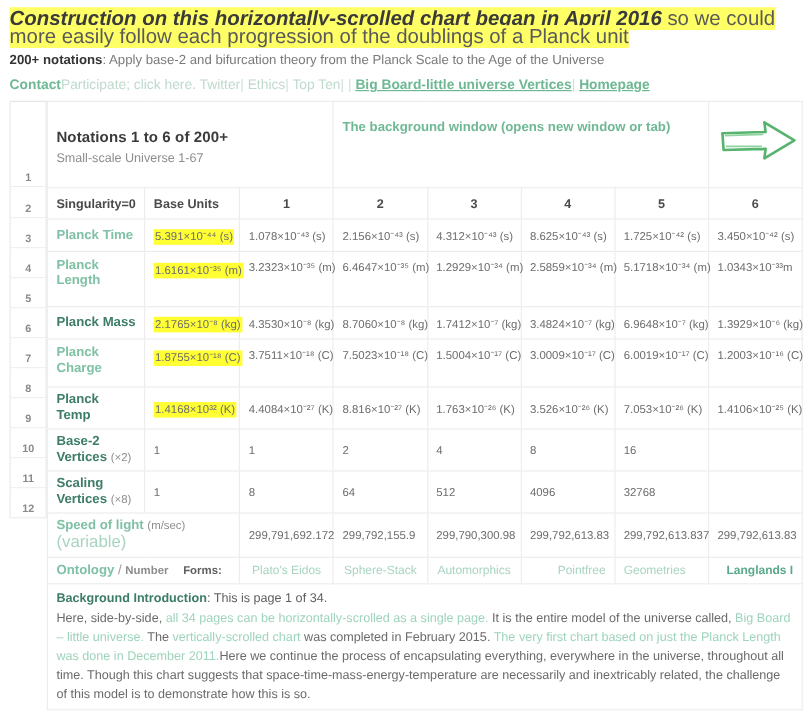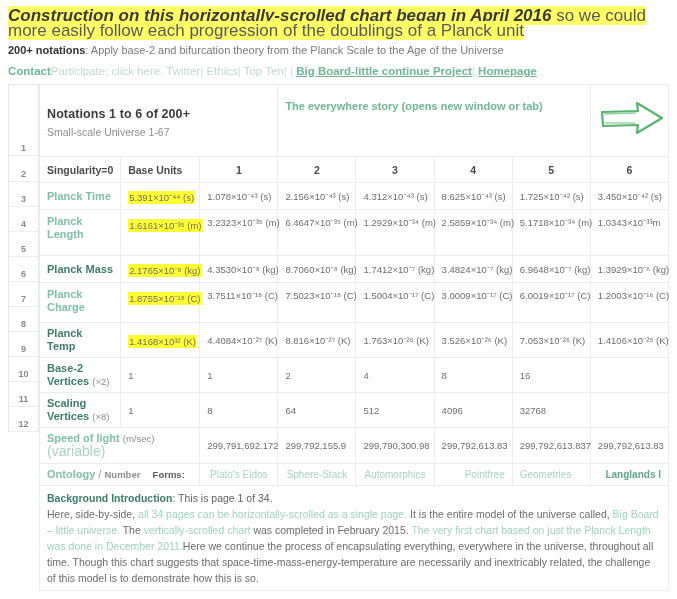--- a/index.html
+++ b/index.html
@@ -87,21 +87,21 @@
       <span class="hl"><span class="lead">Construction on this horizontally-scrolled chart began in April 2016</span><span> so we could more easily follow each progression of the doublings of a Planck unit</span></span>
     </div>
     <div class="line2">
       <b>200+ notations</b><span>: Apply base-2 and bifurcation theory from the Planck Scale to the Age of the Universe</span>
     </div>
     <div class="line3">
       <a class="contact" href="#">Contact</a><span class="muted">Participate; click here.</span>
       <a class="muted" href="#">Twitter</a><span class="sep">|</span>
       <a class="muted" href="#">Ethics</a><span class="sep">|</span>
       <a class="muted" href="#">Top Ten</a><span class="sep">| |</span>
-      <a class="strong-link" href="#">Big Board-little continue Project</a><span class="sep">|</span>
+      <a class="strong-link" href="#">Big Board-little universe Vertices</a><span class="sep">|</span>
       <a class="strong-link" href="#">Homepage</a>
     </div>
   </div>
 
   <div class="sheet">
     <div class="sheet-inner">
 
       <div class="gutter">
         <div class="gutter-cell first" style="height:72px">1</div>
         <div class="gutter-cell" style="height:26px">2</div>
@@ -129,21 +129,21 @@
             <col class="cn">
         </colgroup>
 
         <tbody>
             <tr>
           <td colspan="3" style="height:72px; vertical-align:top; padding-top:10px;">
             <div class="title-main">Notations 1 to 6 of 200+</div>
             <div class="title-sub">Small-scale Universe 1-67</div>
           </td>
           <td colspan="4" style="vertical-align:top; padding-top:11px;">
-            <span class="bg-story">The everywhere story</span><span class="bg-story paren"> (opens new window or tab)</span>
+            <span class="bg-story">The background window</span><span class="bg-story paren"> (opens new window or tab)</span>
           </td>
           <td class="arrow-cell">
             <svg width="68" height="38" viewBox="0 0 68 38">
               <path d="M4 12 L40 11 L39 3 L64 18 L39 33 L40 25 L5 26 Z" fill="none" stroke="#57b36f" stroke-width="2.2" stroke-linejoin="round"></path>
               <path d="M6 14 L38 13" fill="none" stroke="#8fd3a0" stroke-width="1.4"></path>
               <path d="M7 23 L37 23" fill="none" stroke="#8fd3a0" stroke-width="1.4"></path>
             </svg>
           </td>
         </tr>
 

